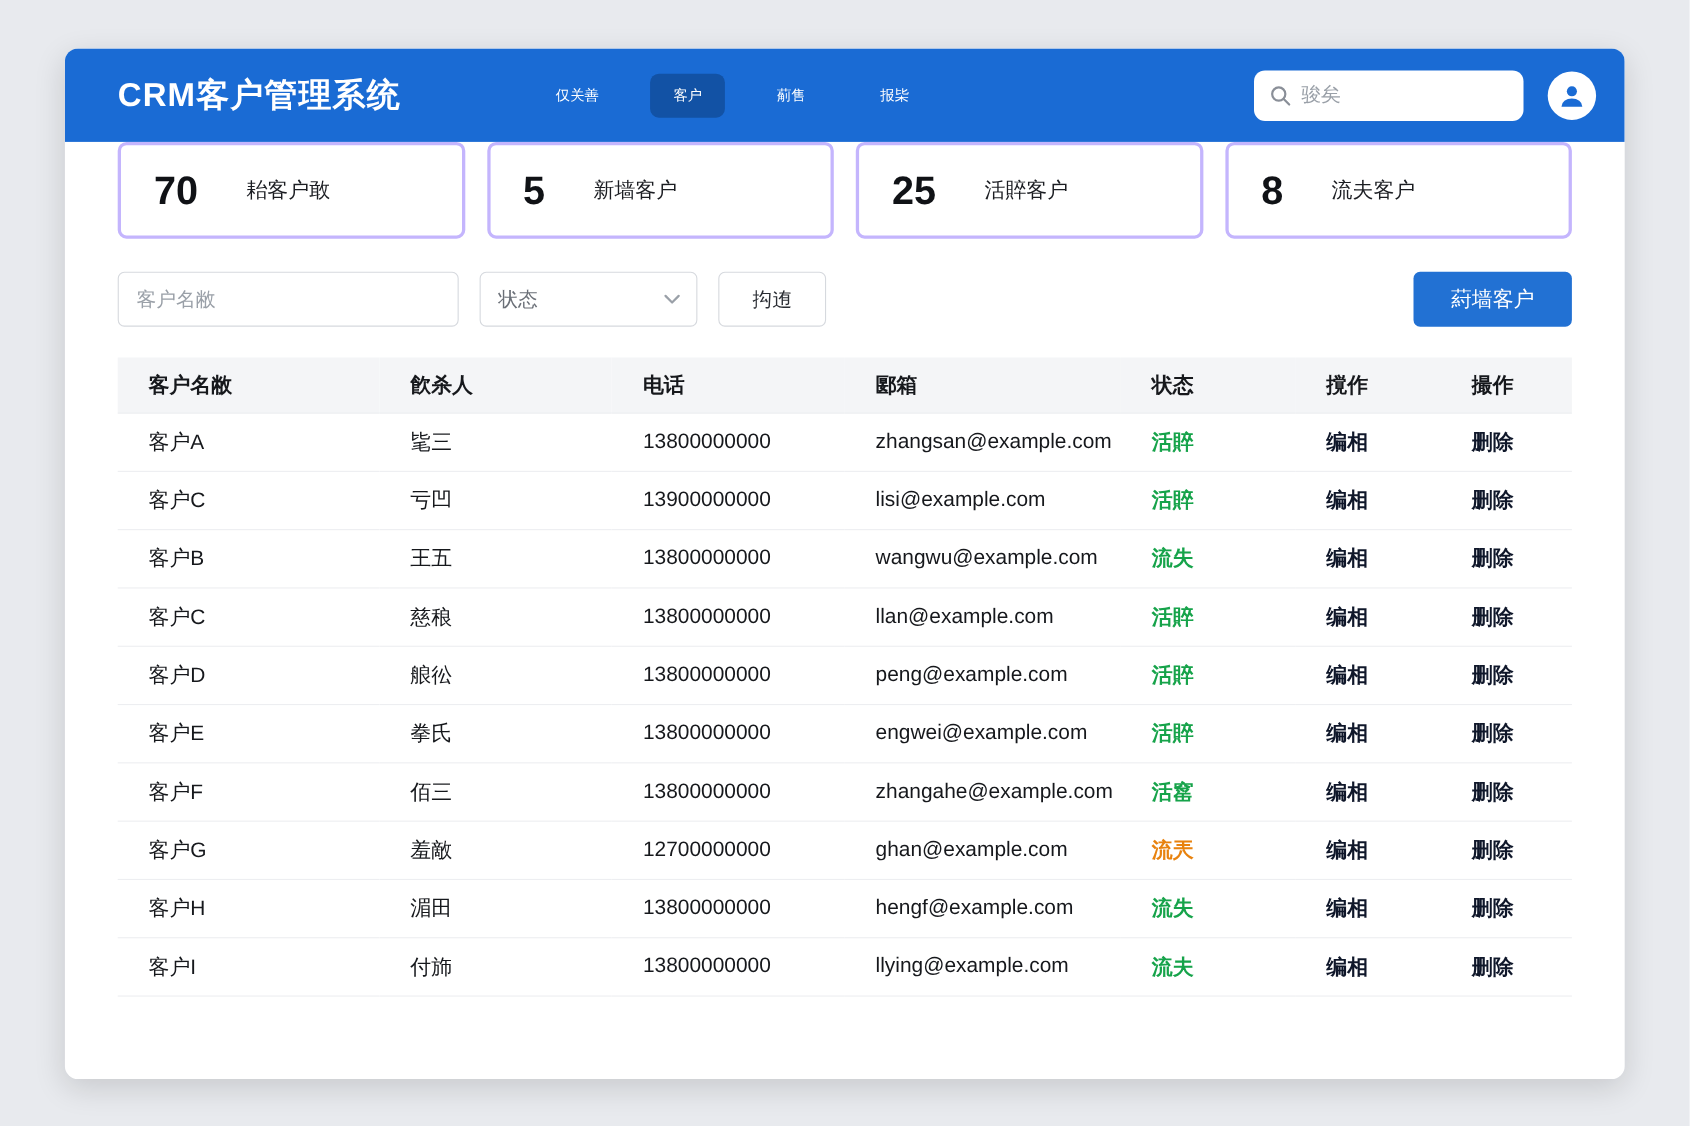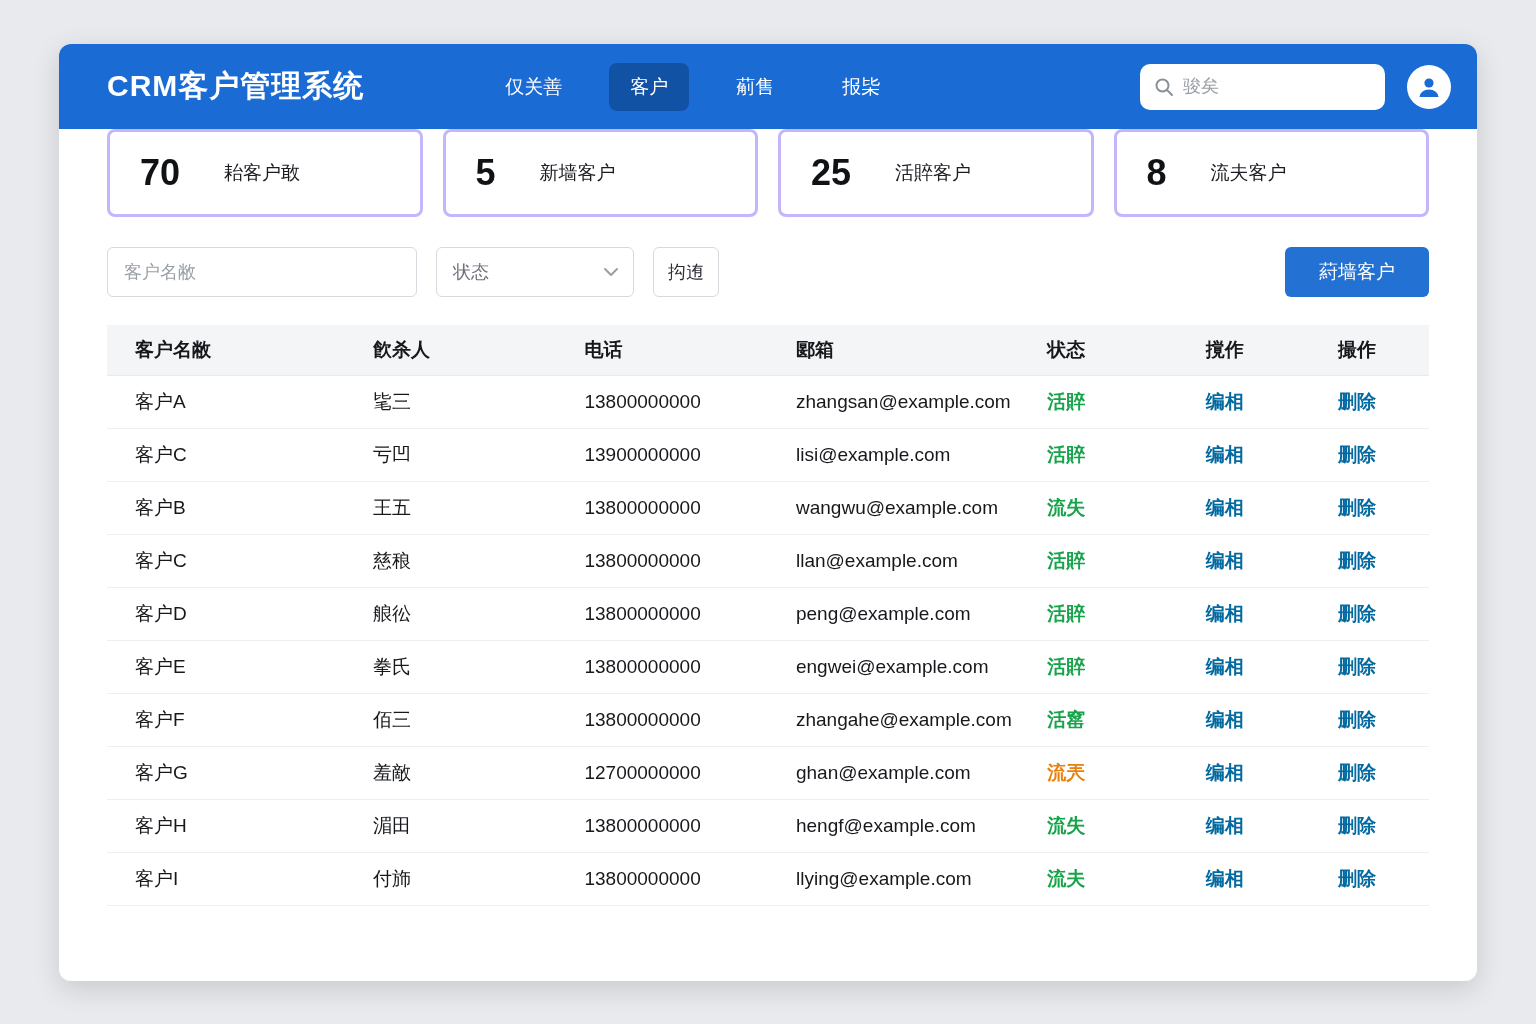--- a/index.html
+++ b/index.html
@@ -34,21 +34,21 @@
     white-space: nowrap;
   }
   .topnav {
     display: flex;
     align-items: center;
     gap: 26px;
     margin-left: 120px;
   }
   .nav-item {
     color: #ffffff;
-    font-size: 19px;
+    font-size: 13px;
     padding: 11px 21px;
     border-radius: 8px;
     cursor: pointer;
     white-space: nowrap;
   }
   .nav-item.active { background: #1252a5; }
   .searchbox {
     margin-left: auto;
     width: 245px;
     height: 46px;
@@ -131,21 +131,21 @@
     display: flex;
     align-items: center;
     justify-content: space-between;
     font-size: 18px;
     color: #6b7078;
     cursor: pointer;
     background: #fff;
   }
   .btn-plain {
     height: 50px;
-    padding: 0 14px;
+    padding: 0 30px;
     border: 1px solid #d6d9de;
     border-radius: 6px;
     background: #ffffff;
     font-size: 18px;
     color: #2a2d33;
     font-family: inherit;
     cursor: pointer;
   }
   .spacer { flex: 1; }
   .btn-primary {
@@ -182,21 +182,21 @@
     font-size: 19px;
     color: #16181c;
     padding-left: 28px;
     border-bottom: 1px solid #edeef1;
     background: #ffffff;
     white-space: nowrap;
     overflow: hidden;
   }
   .status-text { font-weight: 600; }
   .link {
-    color: #0369a1;
+    color: #0f172a;
     font-weight: 600;
     cursor: pointer;
     text-decoration: none;
   }
   .icon-svg { display: block; }
 </style>
 </head>
 <body>
 
 <div class="app-card">

